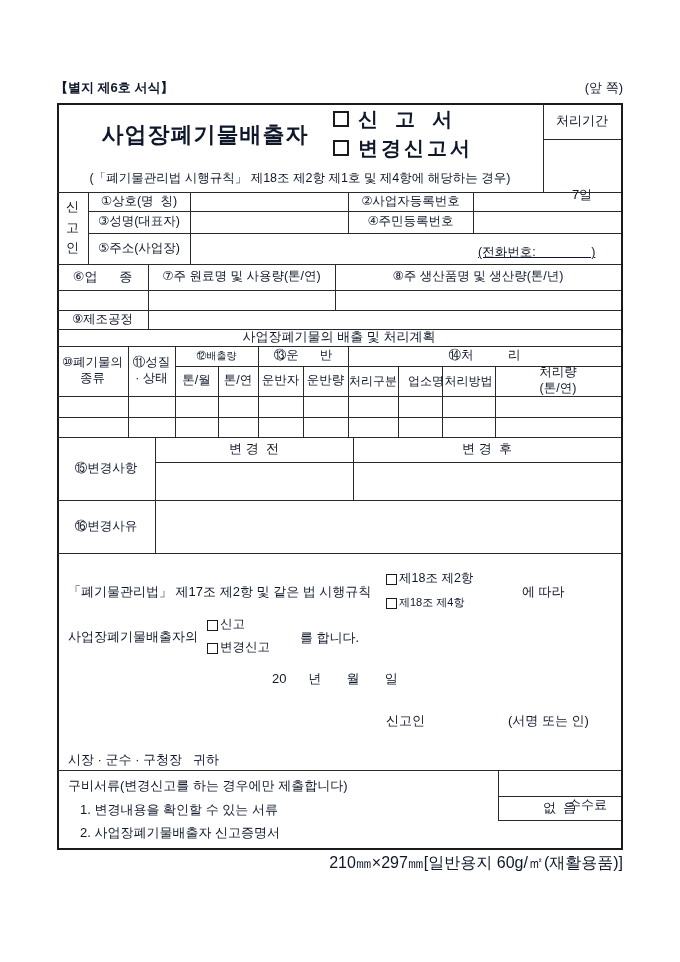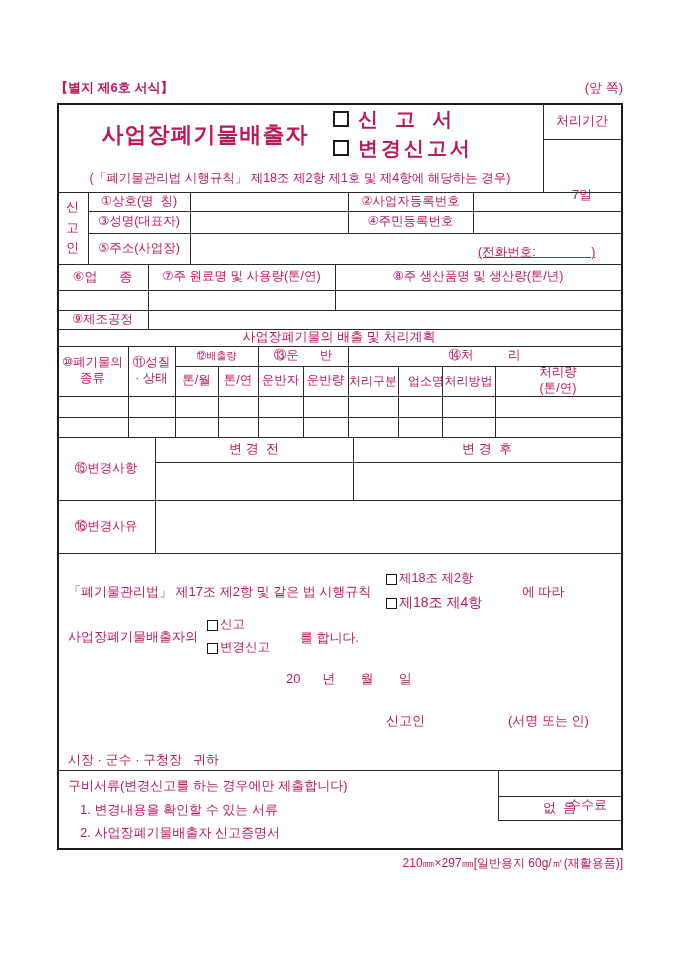--- a/index.html
+++ b/index.html
@@ -1,17 +1,17 @@
 <!DOCTYPE html>
 <html><head>
 <meta charset="utf-8">
 <style>
   html,body{margin:0;padding:0;background:#fff;}
   .page{position:relative;width:680px;height:962px;background:#ffffff;
-        font-family:"Liberation Sans","DejaVu Sans",sans-serif;color:#be185d;overflow:hidden;}
+        font-family:"Liberation Sans","DejaVu Sans",sans-serif;color:#0f172a;overflow:hidden;}
   .cell{position:absolute;display:flex;align-items:center;justify-content:center;
         text-align:center;white-space:pre-wrap;line-height:1.25;font-size:13px;}
   .left{justify-content:flex-start;text-align:left;}
   .right{justify-content:flex-end;text-align:right;}
   .b{font-weight:bold;}
   .hl{position:absolute;height:1px;background:#2a2a2a;}
   .vl{position:absolute;width:1px;background:#2a2a2a;}
   .outer{position:absolute;border:2px solid #1a1a1a;background:transparent;}
   .cb{display:inline-block;border:2px solid #1a1a1a;background:#fff;box-sizing:border-box;}
   .cbs{display:inline-block;border:1px solid #1a1a1a;background:#fff;box-sizing:border-box;
@@ -109,46 +109,46 @@
   <div class="cell" style="left:57px;top:437px;width:98px;height:63px;font-size:12.5px;">⑮변경사항</div>
   <div class="cell" style="left:155px;top:437px;width:198px;height:25px;">변 경  전</div>
   <div class="cell" style="left:353px;top:437px;width:268px;height:25px;">변 경  후</div>
   <div class="cell" style="left:57px;top:500px;width:98px;height:53px;font-size:12.5px;">⑯변경사유</div>
 
   <div class="cell left" style="left:68px;top:583px;width:320px;height:18px;">「폐기물관리법」 제17조 제2항 및 같은 법 시행규칙</div>
   <div class="cell left" style="left:386px;top:571px;width:130px;height:16px;font-size:12.5px;">
     <span class="cbs"></span>
     <span>제18조 제2항</span>
   </div>
-  <div class="cell left" style="left:386px;top:595px;width:130px;height:16px;font-size:14px;text-align:right;">
+  <div class="cell left" style="left:386px;top:595px;width:130px;height:16px;font-size:11px;text-align:right;">
     <span class="cbs"></span>
     <span>제18조 제4항</span>
   </div>
   <div class="cell left" style="left:522px;top:583px;width:70px;height:18px;">에 따라</div>
 
   <div class="cell left" style="left:68px;top:628px;width:140px;height:18px;">사업장폐기물배출자의</div>
   <div class="cell left" style="left:207px;top:617px;width:90px;height:16px;font-size:12.5px;">
     <span class="cbs"></span>
     <span>신고</span>
   </div>
   <div class="cell left" style="left:207px;top:640px;width:90px;height:16px;font-size:12.5px;">
     <span class="cbs"></span>
     <span>변경신고</span>
   </div>
   <div class="cell left" style="left:300px;top:629px;width:80px;height:18px;">를 합니다.</div>
 
-  <div class="cell left" style="left:272px;top:670px;width:160px;height:18px;margin-left:14px;">20      년       월       일</div>
+  <div class="cell left" style="left:272px;top:670px;width:160px;height:18px;">20      년       월       일</div>
   <div class="cell left" style="left:386px;top:712px;width:60px;height:18px;">신고인</div>
   <div class="cell left" style="left:508px;top:712px;width:115px;height:18px;">(서명 또는 인)</div>
   <div class="cell left" style="left:68px;top:751px;width:220px;height:18px;">시장 · 군수 · 구청장   귀하</div>
   <div class="hl" style="left:57px;top:770px;width:564px;"></div>
 
   <div class="vl" style="left:498px;top:770px;height:50px;"></div>
   <div class="hl" style="left:498px;top:796px;width:123px;"></div>
   <div class="hl" style="left:498px;top:820px;width:123px;"></div>
   <div class="cell left" style="left:68px;top:777px;width:400px;height:18px;">구비서류(변경신고를 하는 경우에만 제출합니다)</div>
   <div class="cell left" style="left:80px;top:801px;width:380px;height:18px;">1. 변경내용을 확인할 수 있는 서류</div>
   <div class="cell left" style="left:80px;top:824px;width:380px;height:18px;">2. 사업장폐기물배출자 신고증명서</div>
   <div class="cell" style="left:498px;top:792px;width:123px;height:26px;padding-left:28px;">수수료</div>
   <div class="cell" style="left:498px;top:796px;width:123px;height:24px;">없  음</div>
 
-  <div class="cell right" style="left:320px;top:855px;width:303px;height:16px;font-size:12px;">210㎜×297㎜[일반용지 60g/㎡(재활용품)]</div>
+  <div class="cell right" style="left:320px;top:855px;width:303px;height:16px;font-size:16px;">210㎜×297㎜[일반용지 60g/㎡(재활용품)]</div>
 </div>
 
 </body></html>

